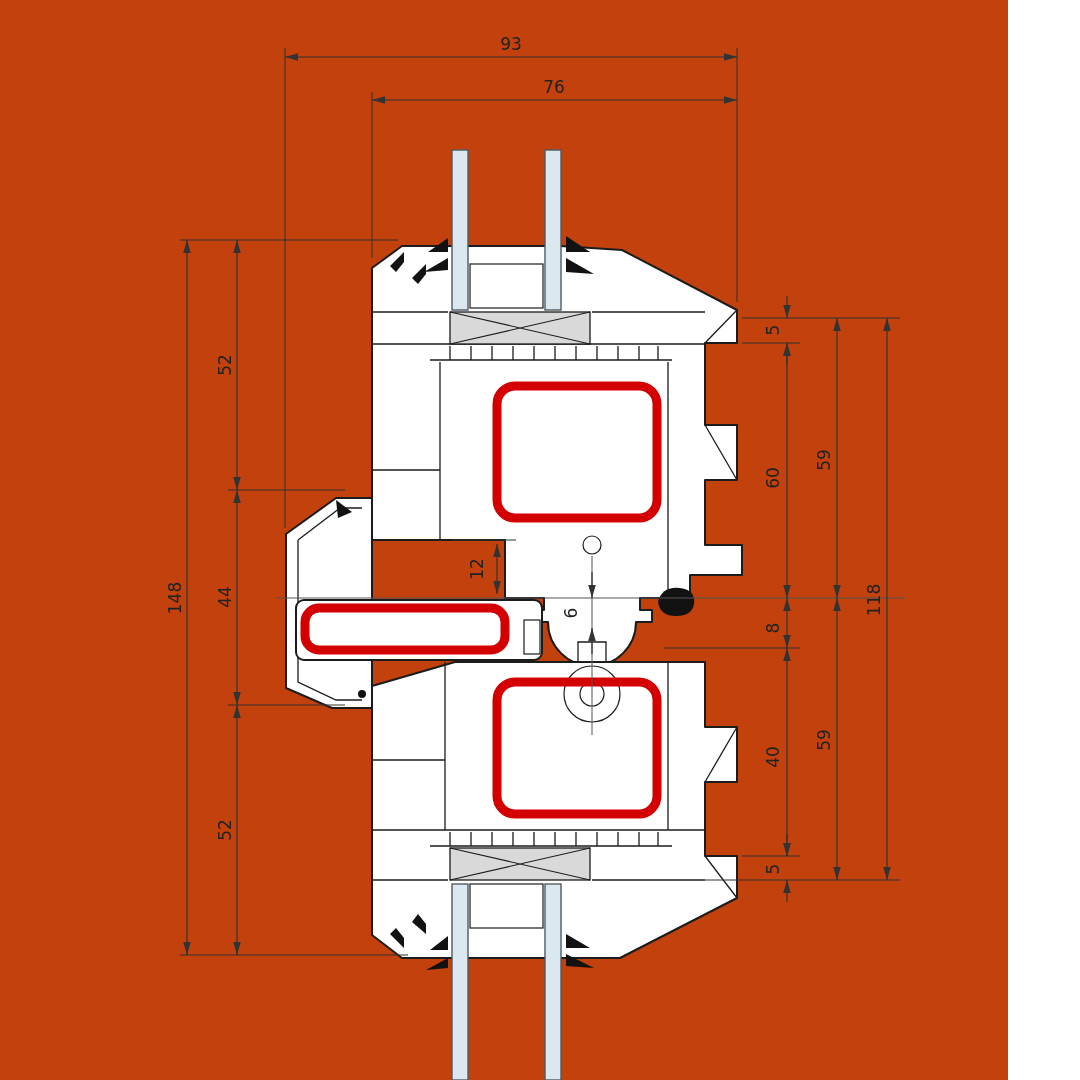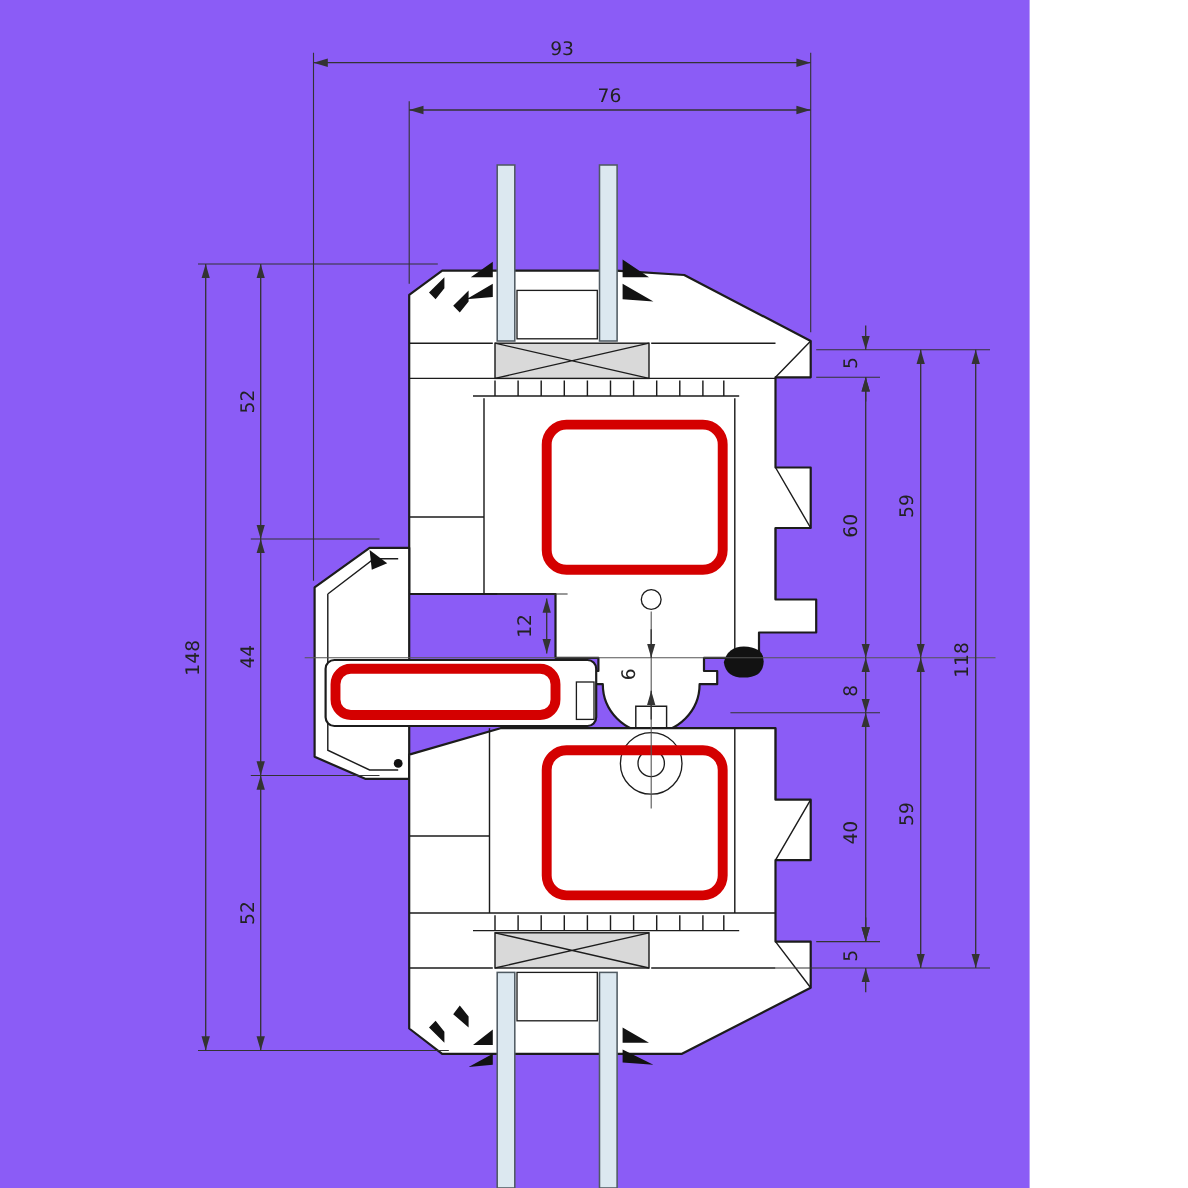--- a/index.html
+++ b/index.html
@@ -1,16 +1,16 @@
 <!DOCTYPE html>
 <html><head>
 <meta charset="utf-8">
 <style>
   html,body{margin:0;padding:0;background:#ffffff;}
-  .stage{width:936px;height:1080px;background:#8b5cf6;position:relative;overflow:hidden;}
+  .stage{width:1008px;height:1080px;background:#c2410c;position:relative;overflow:hidden;}
   svg{display:block;}
   .outline{fill:#ffffff;stroke:#1c1c1c;stroke-width:2;stroke-linejoin:round;}
   .web{fill:none;stroke:#1c1c1c;stroke-width:1.3;}
   .thin{fill:none;stroke:#1c1c1c;stroke-width:1.2;}
   .glass{fill:#dce8f0;stroke:#4f5a62;stroke-width:1.4;}
   .gray{fill:#d9d9d9;stroke:#1c1c1c;stroke-width:1.3;}
   .blackfill{fill:#121212;stroke:none;}
   .seal{fill:none;stroke-width:9;stroke-linejoin:round;}
   .dim{stroke:#333;stroke-width:1.2;fill:none;}
   .ext{stroke:#333;stroke-width:1;fill:none;}

